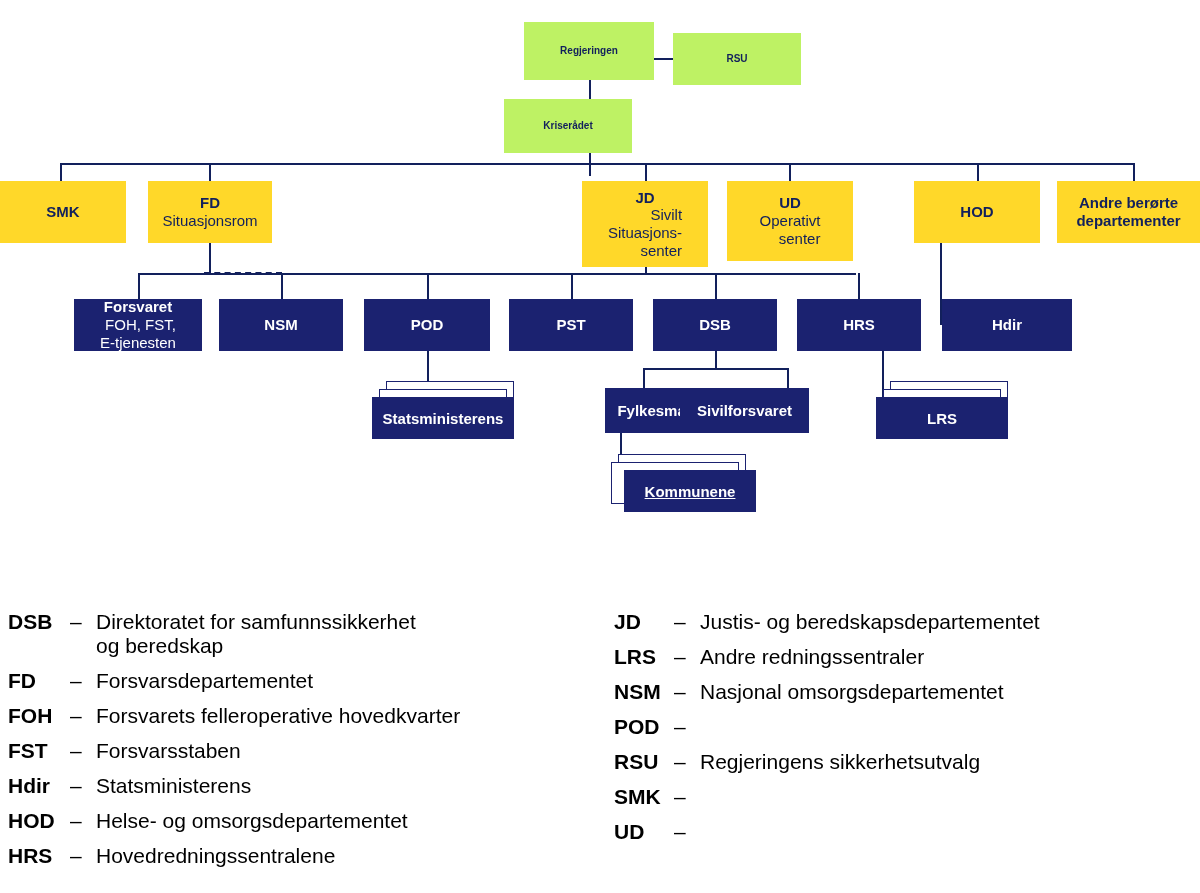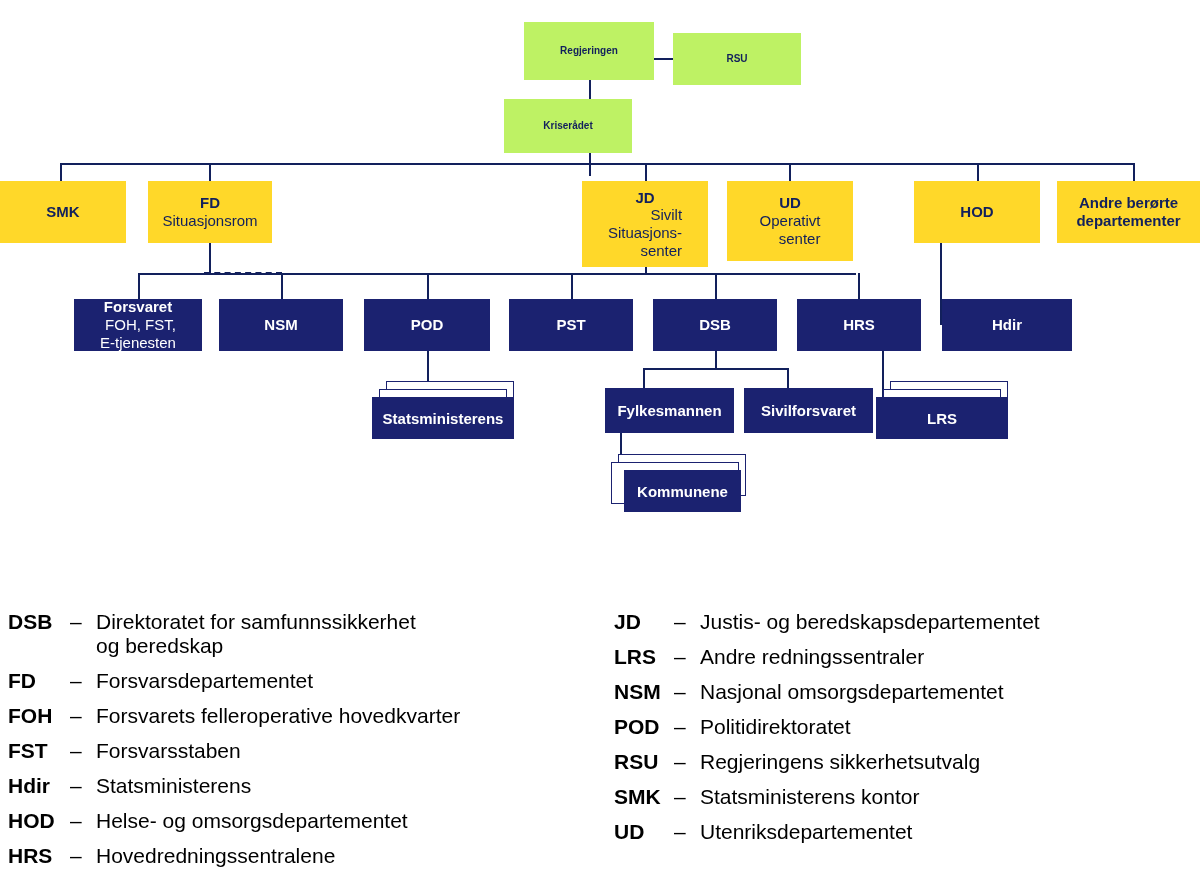--- a/index.html
+++ b/index.html
@@ -251,36 +251,36 @@
     <div class="sheet" style="left:7px; top:8px; width:128px; height:42px;"></div>
     <div class="face" style="left:0px; top:16px; width:142px; height:42px;">
       <span>Statsministerens</span>
     </div>
   </div>
 
   <div class="node n-dark" style="left:605px; top:388px; width:129px; height:45px;">
     <span class="ttl">Fylkesmannen</span>
   </div>
 
-  <div class="node n-dark" style="left:744px; top:388px; width:129px; height:45px;">
+  <div class="node n-dark" style="left:680px; top:388px; width:129px; height:45px;">
     <span class="ttl">Sivilforsvaret</span>
   </div>
 
   <div class="stack" style="left:876px; top:381px; width:134px; height:74px;">
     <div class="sheet" style="left:14px; top:0px; width:118px; height:42px;"></div>
     <div class="sheet" style="left:7px; top:8px; width:118px; height:42px;"></div>
     <div class="face" style="left:0px; top:16px; width:132px; height:42px;">
       <span>LRS</span>
     </div>
   </div>
 
   <div class="stack" style="left:604px; top:454px; width:152px; height:74px;">
     <div class="sheet" style="left:14px; top:0px; width:128px; height:42px;"></div>
     <div class="sheet" style="left:7px; top:8px; width:128px; height:42px;"></div>
-    <div class="face" style="left:20px; top:16px; width:117px; height:42px;">
+    <div class="face" style="left:20px; top:16px; width:132px; height:42px;text-decoration:underline;">
       <span>Kommunene</span>
     </div>
   </div>
 
 </div>
 
 <div id="legend">
   <div id="legend-left" class="legend-col">
     <div class="leg-row">
       <span class="leg-abbr">DSB</span>
@@ -334,31 +334,28 @@
       <span class="leg-text">Andre redningssentraler</span>
     </div>
     <div class="leg-row">
       <span class="leg-abbr">NSM</span>
       <span class="leg-dash">–</span>
       <span class="leg-text">Nasjonal omsorgsdepartementet</span>
     </div>
     <div class="leg-row">
       <span class="leg-abbr">POD</span>
       <span class="leg-dash">–</span>
-      <span class="leg-text">Politidirektoratet</span>
     </div>
     <div class="leg-row">
       <span class="leg-abbr">RSU</span>
       <span class="leg-dash">–</span>
       <span class="leg-text">Regjeringens sikkerhetsutvalg</span>
     </div>
     <div class="leg-row">
       <span class="leg-abbr">SMK</span>
       <span class="leg-dash">–</span>
-      <span class="leg-text">Statsministerens kontor</span>
     </div>
     <div class="leg-row">
       <span class="leg-abbr">UD</span>
       <span class="leg-dash">–</span>
-      <span class="leg-text">Utenriksdepartementet</span>
     </div>
   </div>
 </div>
 
 </body></html>

